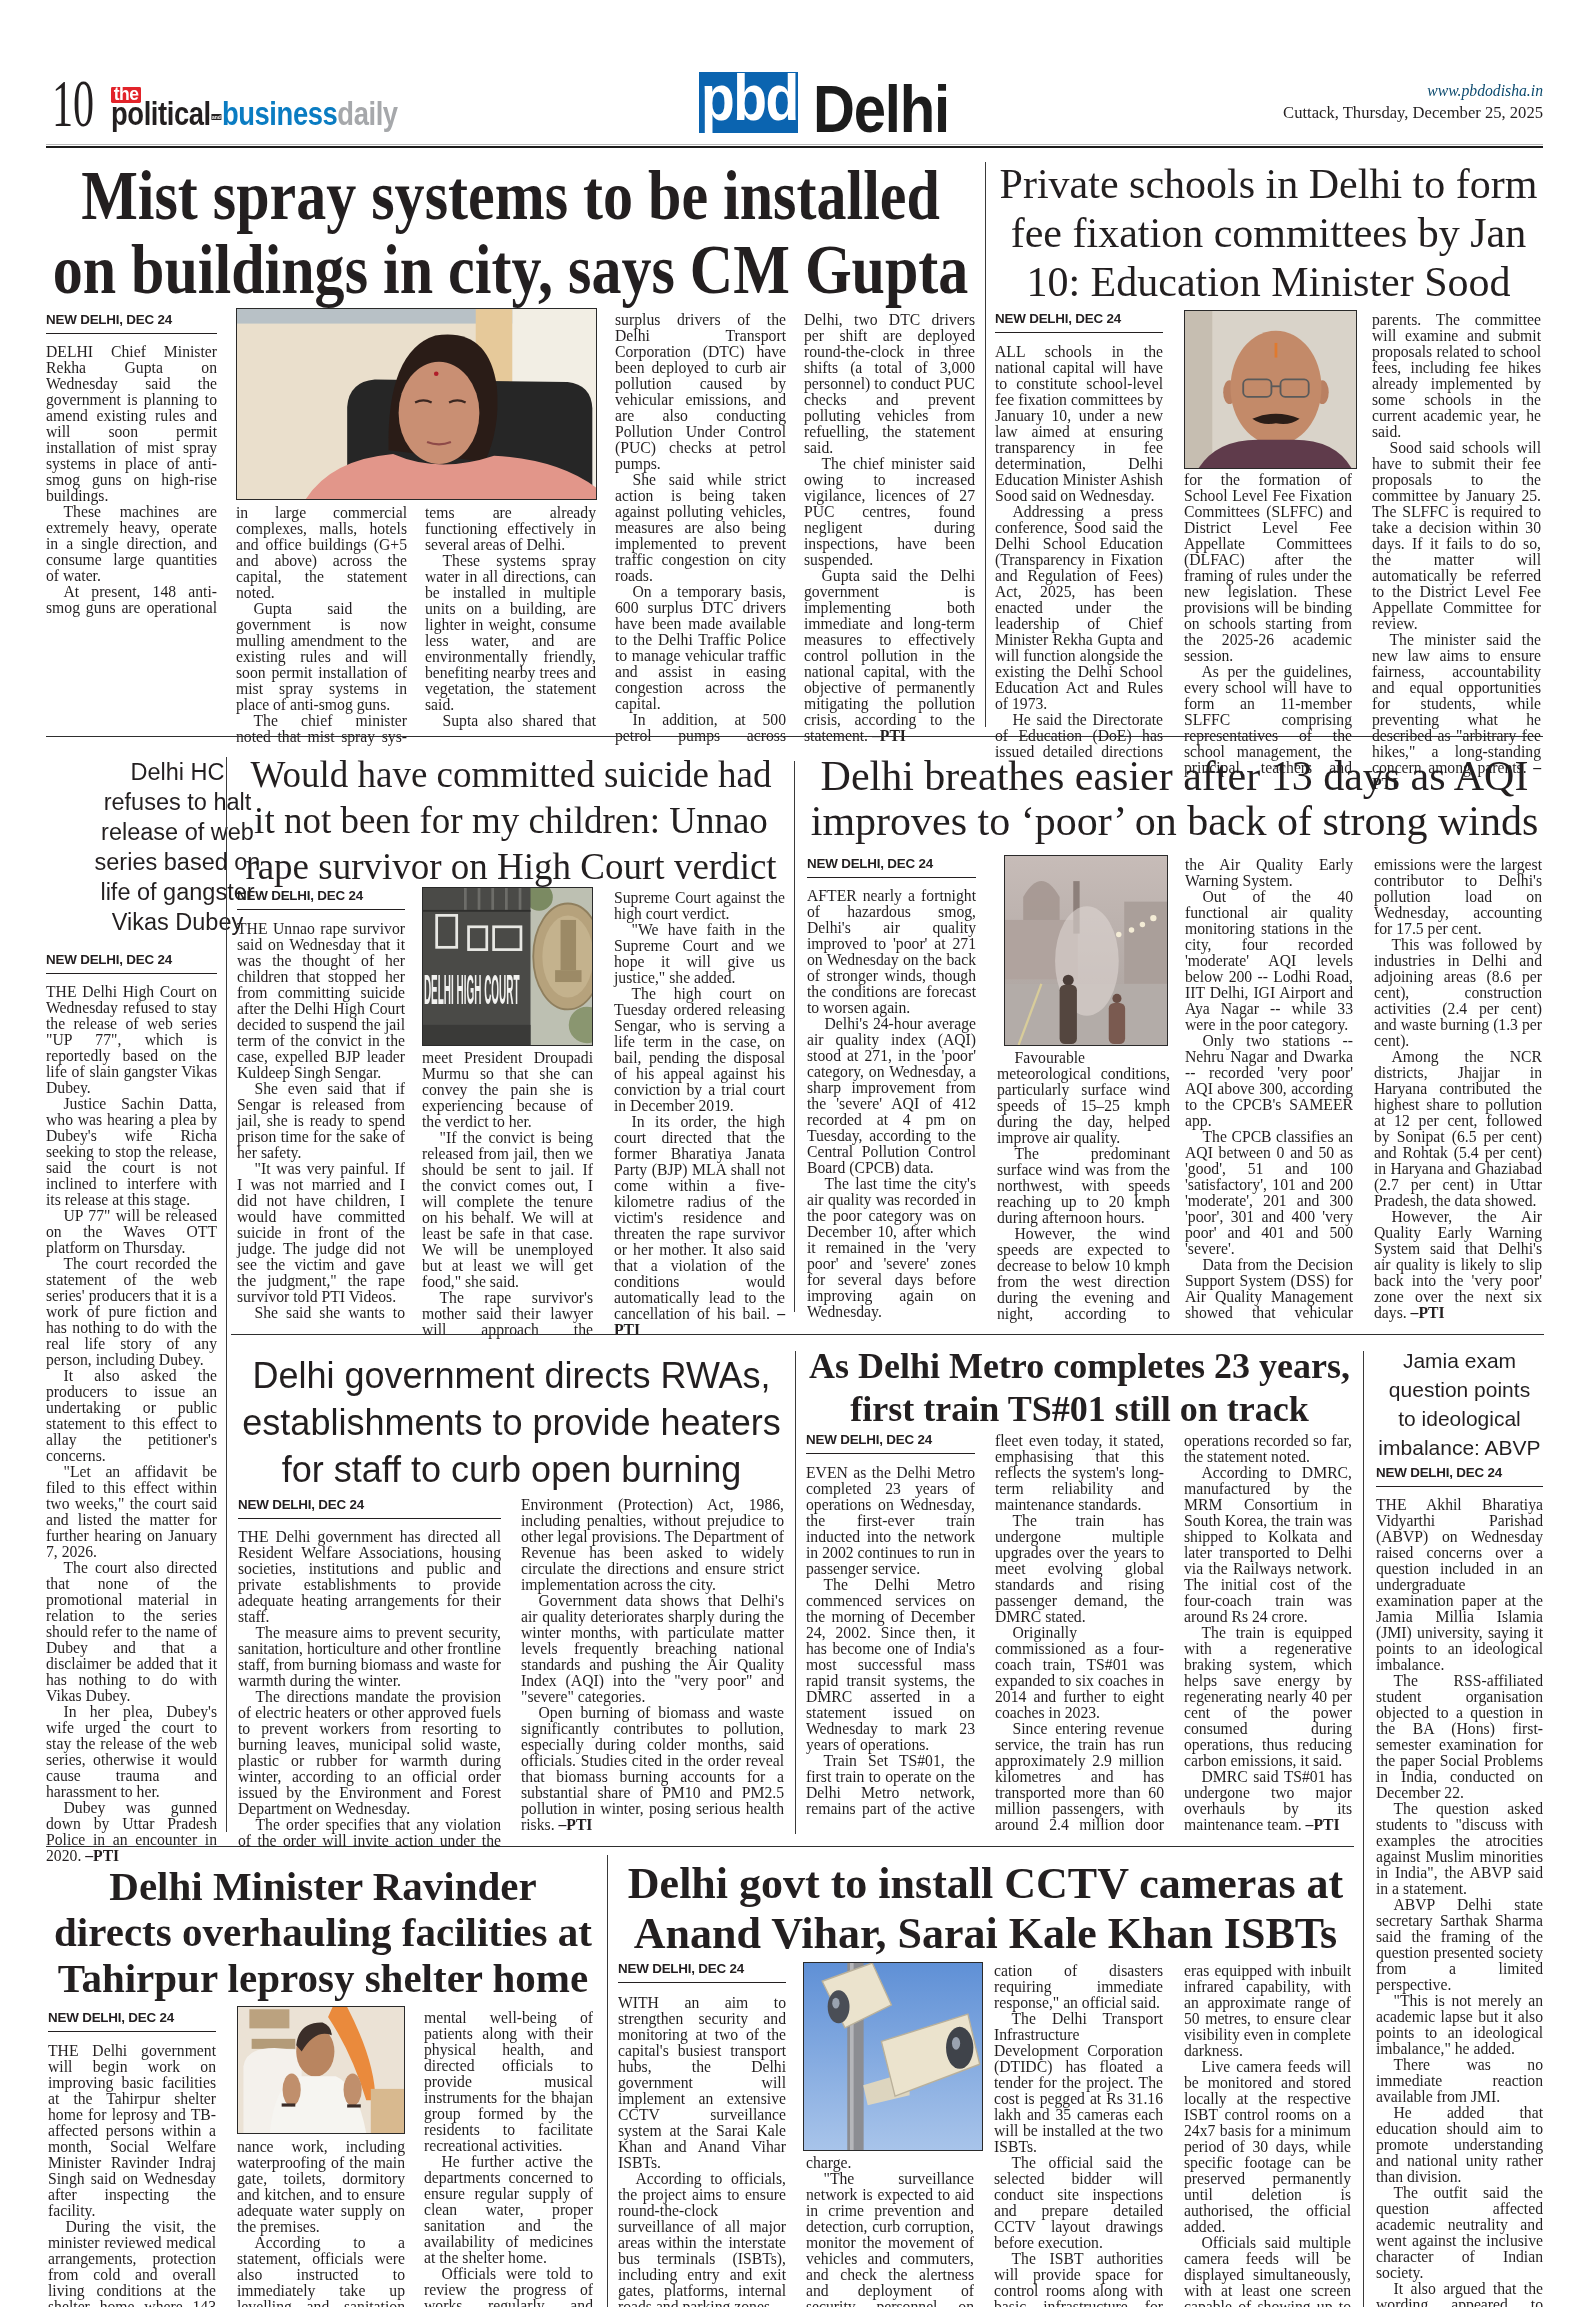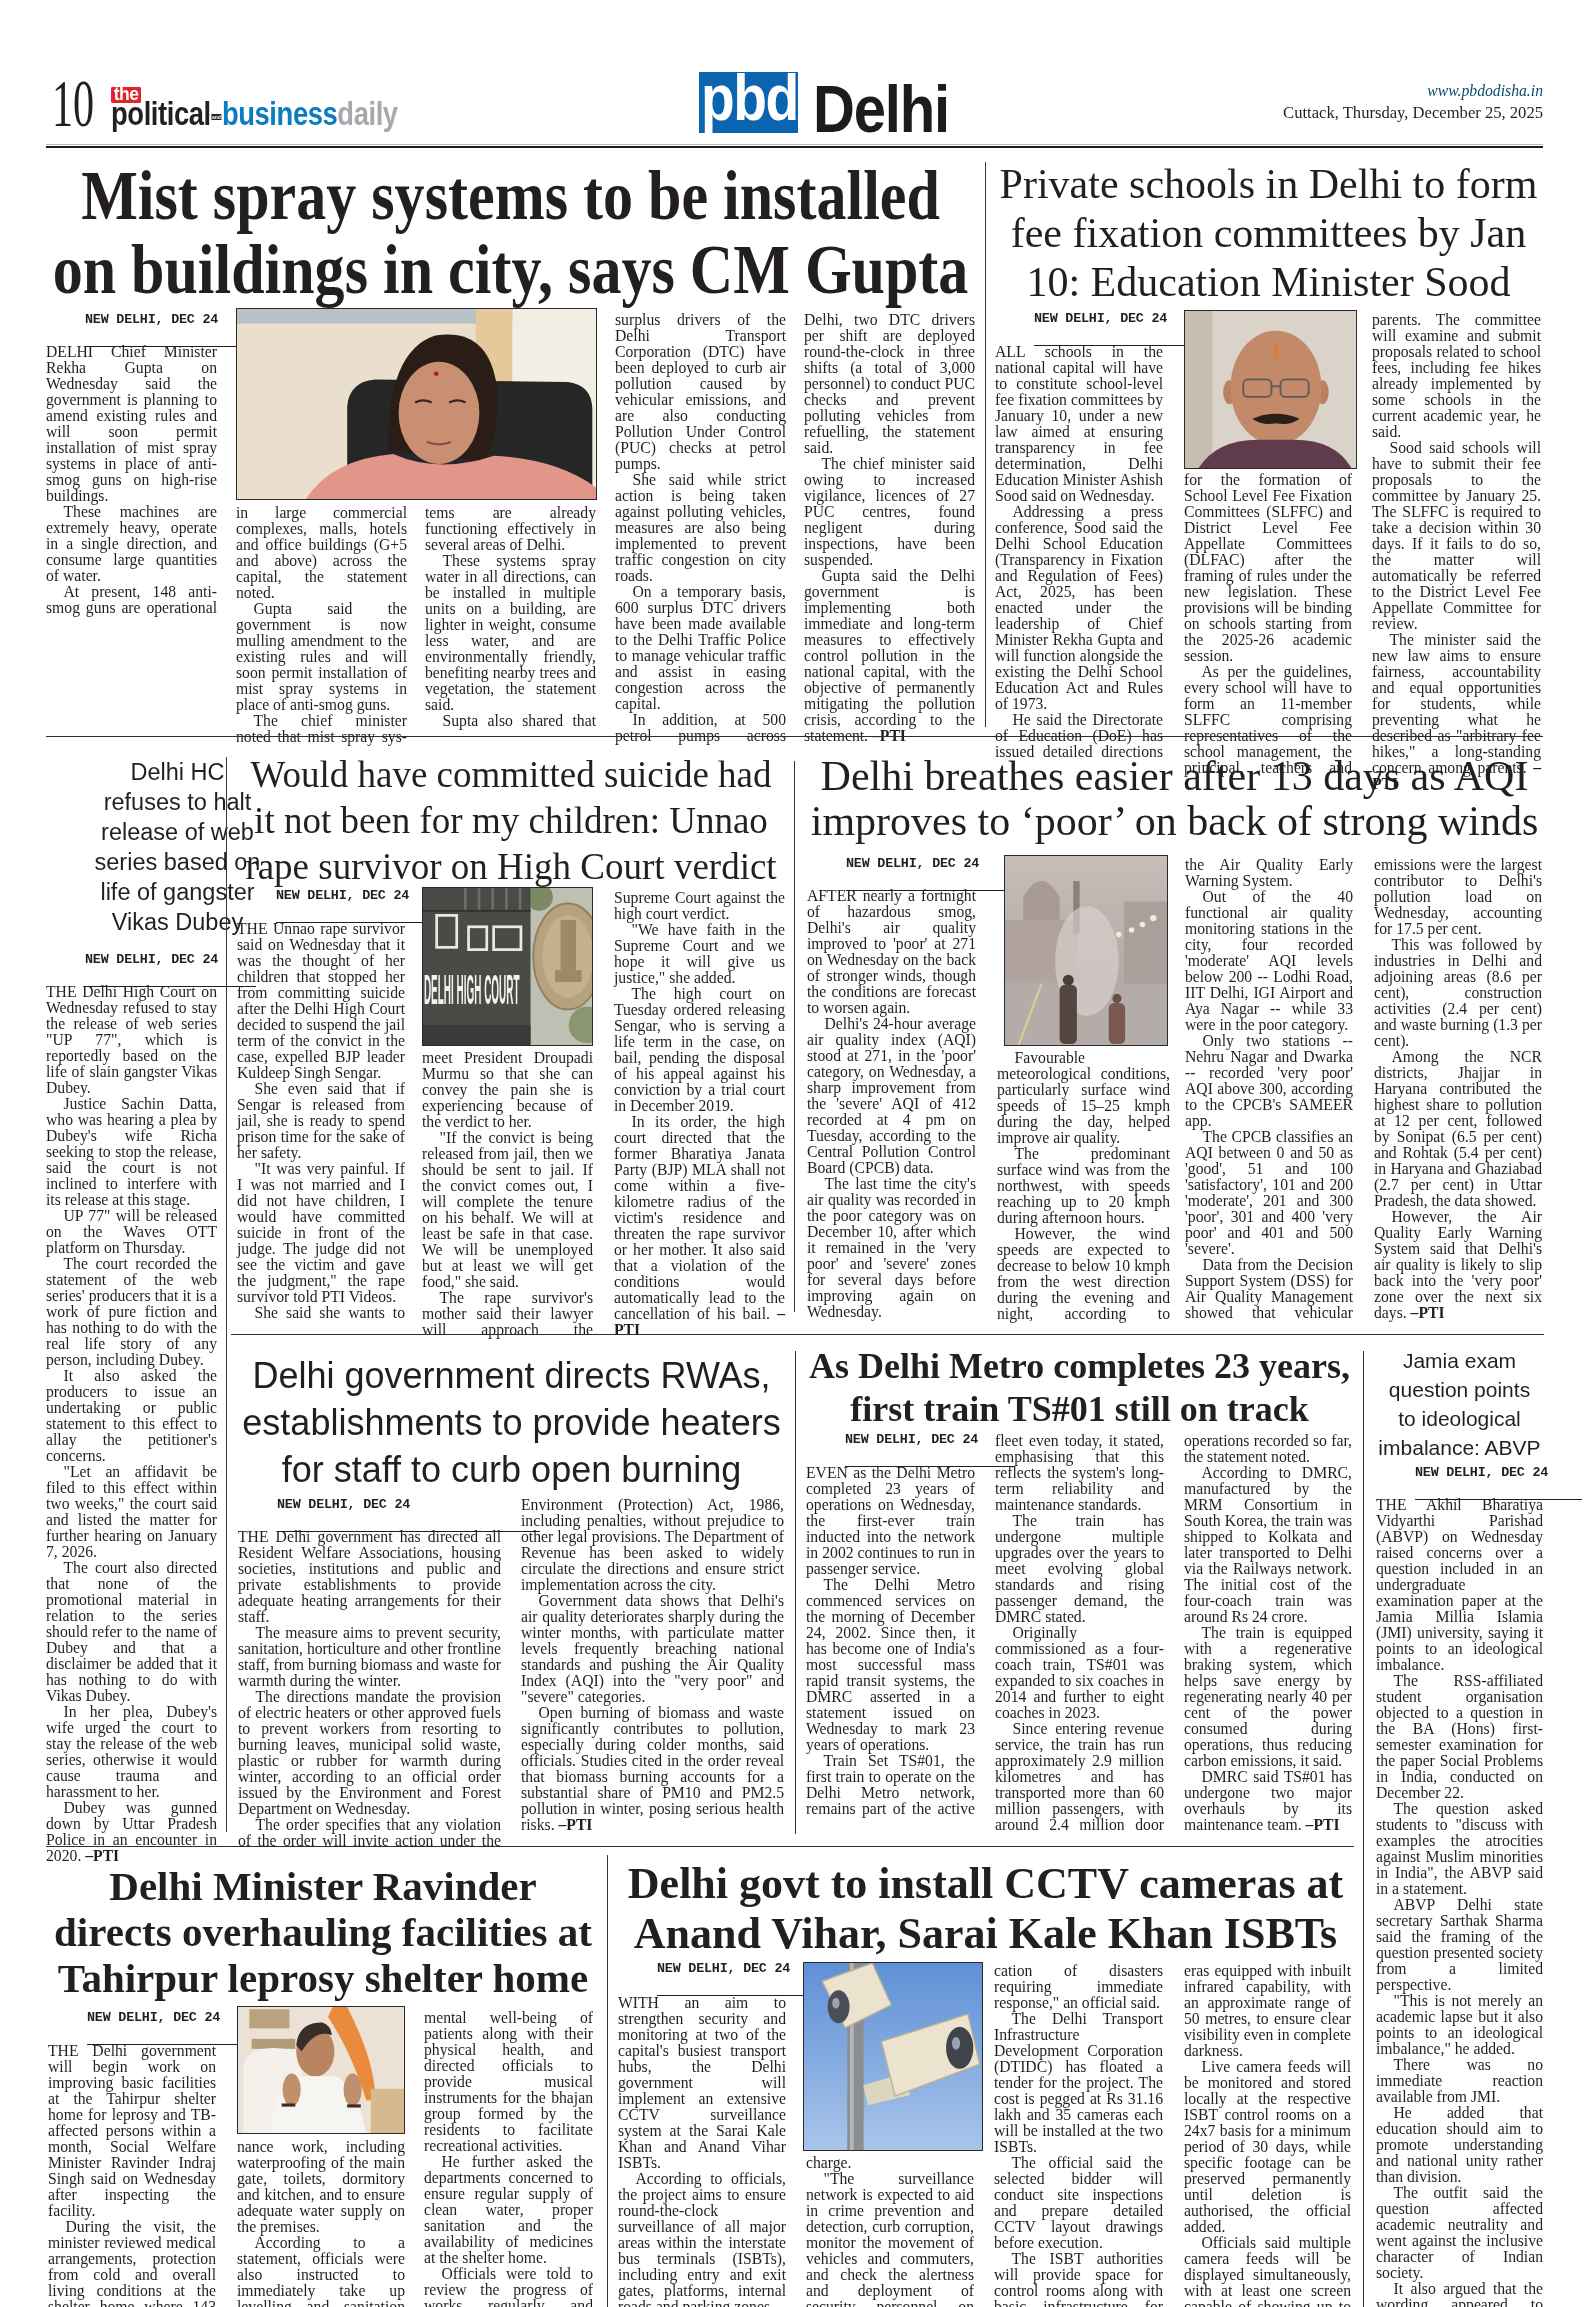--- a/index.html
+++ b/index.html
@@ -20,21 +20,21 @@
   .website { position: absolute; right: 46px; top: 83px; font-family: "Liberation Serif", serif; font-style: italic; font-size: 15.7px; line-height: 15.7px; color: #0c4a6e; }
   .edition-date { position: absolute; right: 46px; top: 105px; font-family: "Liberation Serif", serif; font-size: 16.6px; line-height: 16.6px; color: #231f20; white-space: nowrap; }
   .head-rule-thin { position: absolute; left: 46px; top: 144px; width: 1497px; height: 0.9px; background: #b9b9b9; }
   .head-rule { position: absolute; left: 46px; top: 146px; width: 1497px; height: 2.3px; background: #1c1c1c; }
 
   
   .hl { position: absolute; margin: 0; text-align: center; white-space: pre; font-weight: normal; color: #231f20; }
   .serif { font-family: "Liberation Serif", serif; }
   .sans { font-family: "Liberation Sans", sans-serif; }
   .bold { font-weight: bold; }
-  .dateline { position: absolute; font-family: Liberation Mono, monospace; font-weight: bold; font-size: 13.4px; line-height: 14px; letter-spacing: -0.2px; padding-bottom: 19px; border-bottom: 0.9px solid #231f20; white-space: nowrap; color: #231f20; margin-left: 39px; }
+  .dateline { position: absolute; font-family: Liberation Sans, sans-serif; font-weight: bold; font-size: 13.4px; line-height: 14px; letter-spacing: -0.2px; padding-bottom: 6px; border-bottom: 0.9px solid #231f20; white-space: nowrap; color: #231f20; }
   .col { position: absolute; font-family: "Liberation Serif", serif; font-size: 15.7px; line-height: 16px; text-align: justify; hyphens: auto; -webkit-hyphens: auto; color: #231f20; }
   .col p { margin: 0; text-indent: 17.5px; }
   .col p.first, .col p.cont { text-indent: 0; }
   .col p.runon { text-align-last: justify; }
   .col b { font-weight: bold; }
   .vrule { position: absolute; width: 0.9px; background: #3a3a3a; }
   .hrule { position: absolute; height: 0.9px; background: #2e2e2e; }
   .photo { position: absolute; border: 0.9px solid #2a2a2a; overflow: hidden; background: #14b8a6; text-align: center; }
   .photo svg { display: block; width: 100%; height: 100%; }
 </style>
@@ -371,21 +371,21 @@
         <rect x="240" y="214" width="30" height="7" fill="#3a2c28"></rect>
       </svg>
     </div>
     <div class="col" style="left:237px;top:2139px;width:168px;">
       <p class="cont">nance work, including waterproofing of the main gate, toilets, dormitory and kitchen, and to ensure adequate water supply on the premises.</p>
       <p>According to a statement, officials were also instructed to immediately take up levelling and sanitation work and maintain cleanliness at the shelter home.</p>
 
     </div>
     <div class="col" style="left:424px;top:2010px;width:169px;">
       <p class="cont">mental well-being of patients along with their physical health, and directed officials to provide musical instruments for the bhajan group formed by the residents to facilitate recreational activities.</p>
-      <p>He further asked the departments concerned to ensure regular supply of clean water, proper sanitation and the availability of medicines at the shelter home.</p>
+      <p>He further active the departments concerned to ensure regular supply of clean water, proper sanitation and the availability of medicines at the shelter home.</p>
       <p><span>Officials were told to review the progress of works regularly and complete them within a stipulated time-frame while maintaining quality standards.</span> </p>
     </div>
   </article>
 
   <div class="vrule" style="left:607px;top:1855px;height:517px;"></div>
 
   <article>
     <h2 class="hl serif bold" style="left:618px;top:1859px;width:735px;font-size:44px;line-height:50px;">Delhi govt to install CCTV cameras at
 Anand Vihar, Sarai Kale Khan ISBTs</h2>
     <div class="dateline" style="left:618px;top:1962px;width:168px;">NEW DELHI, DEC 24</div>

